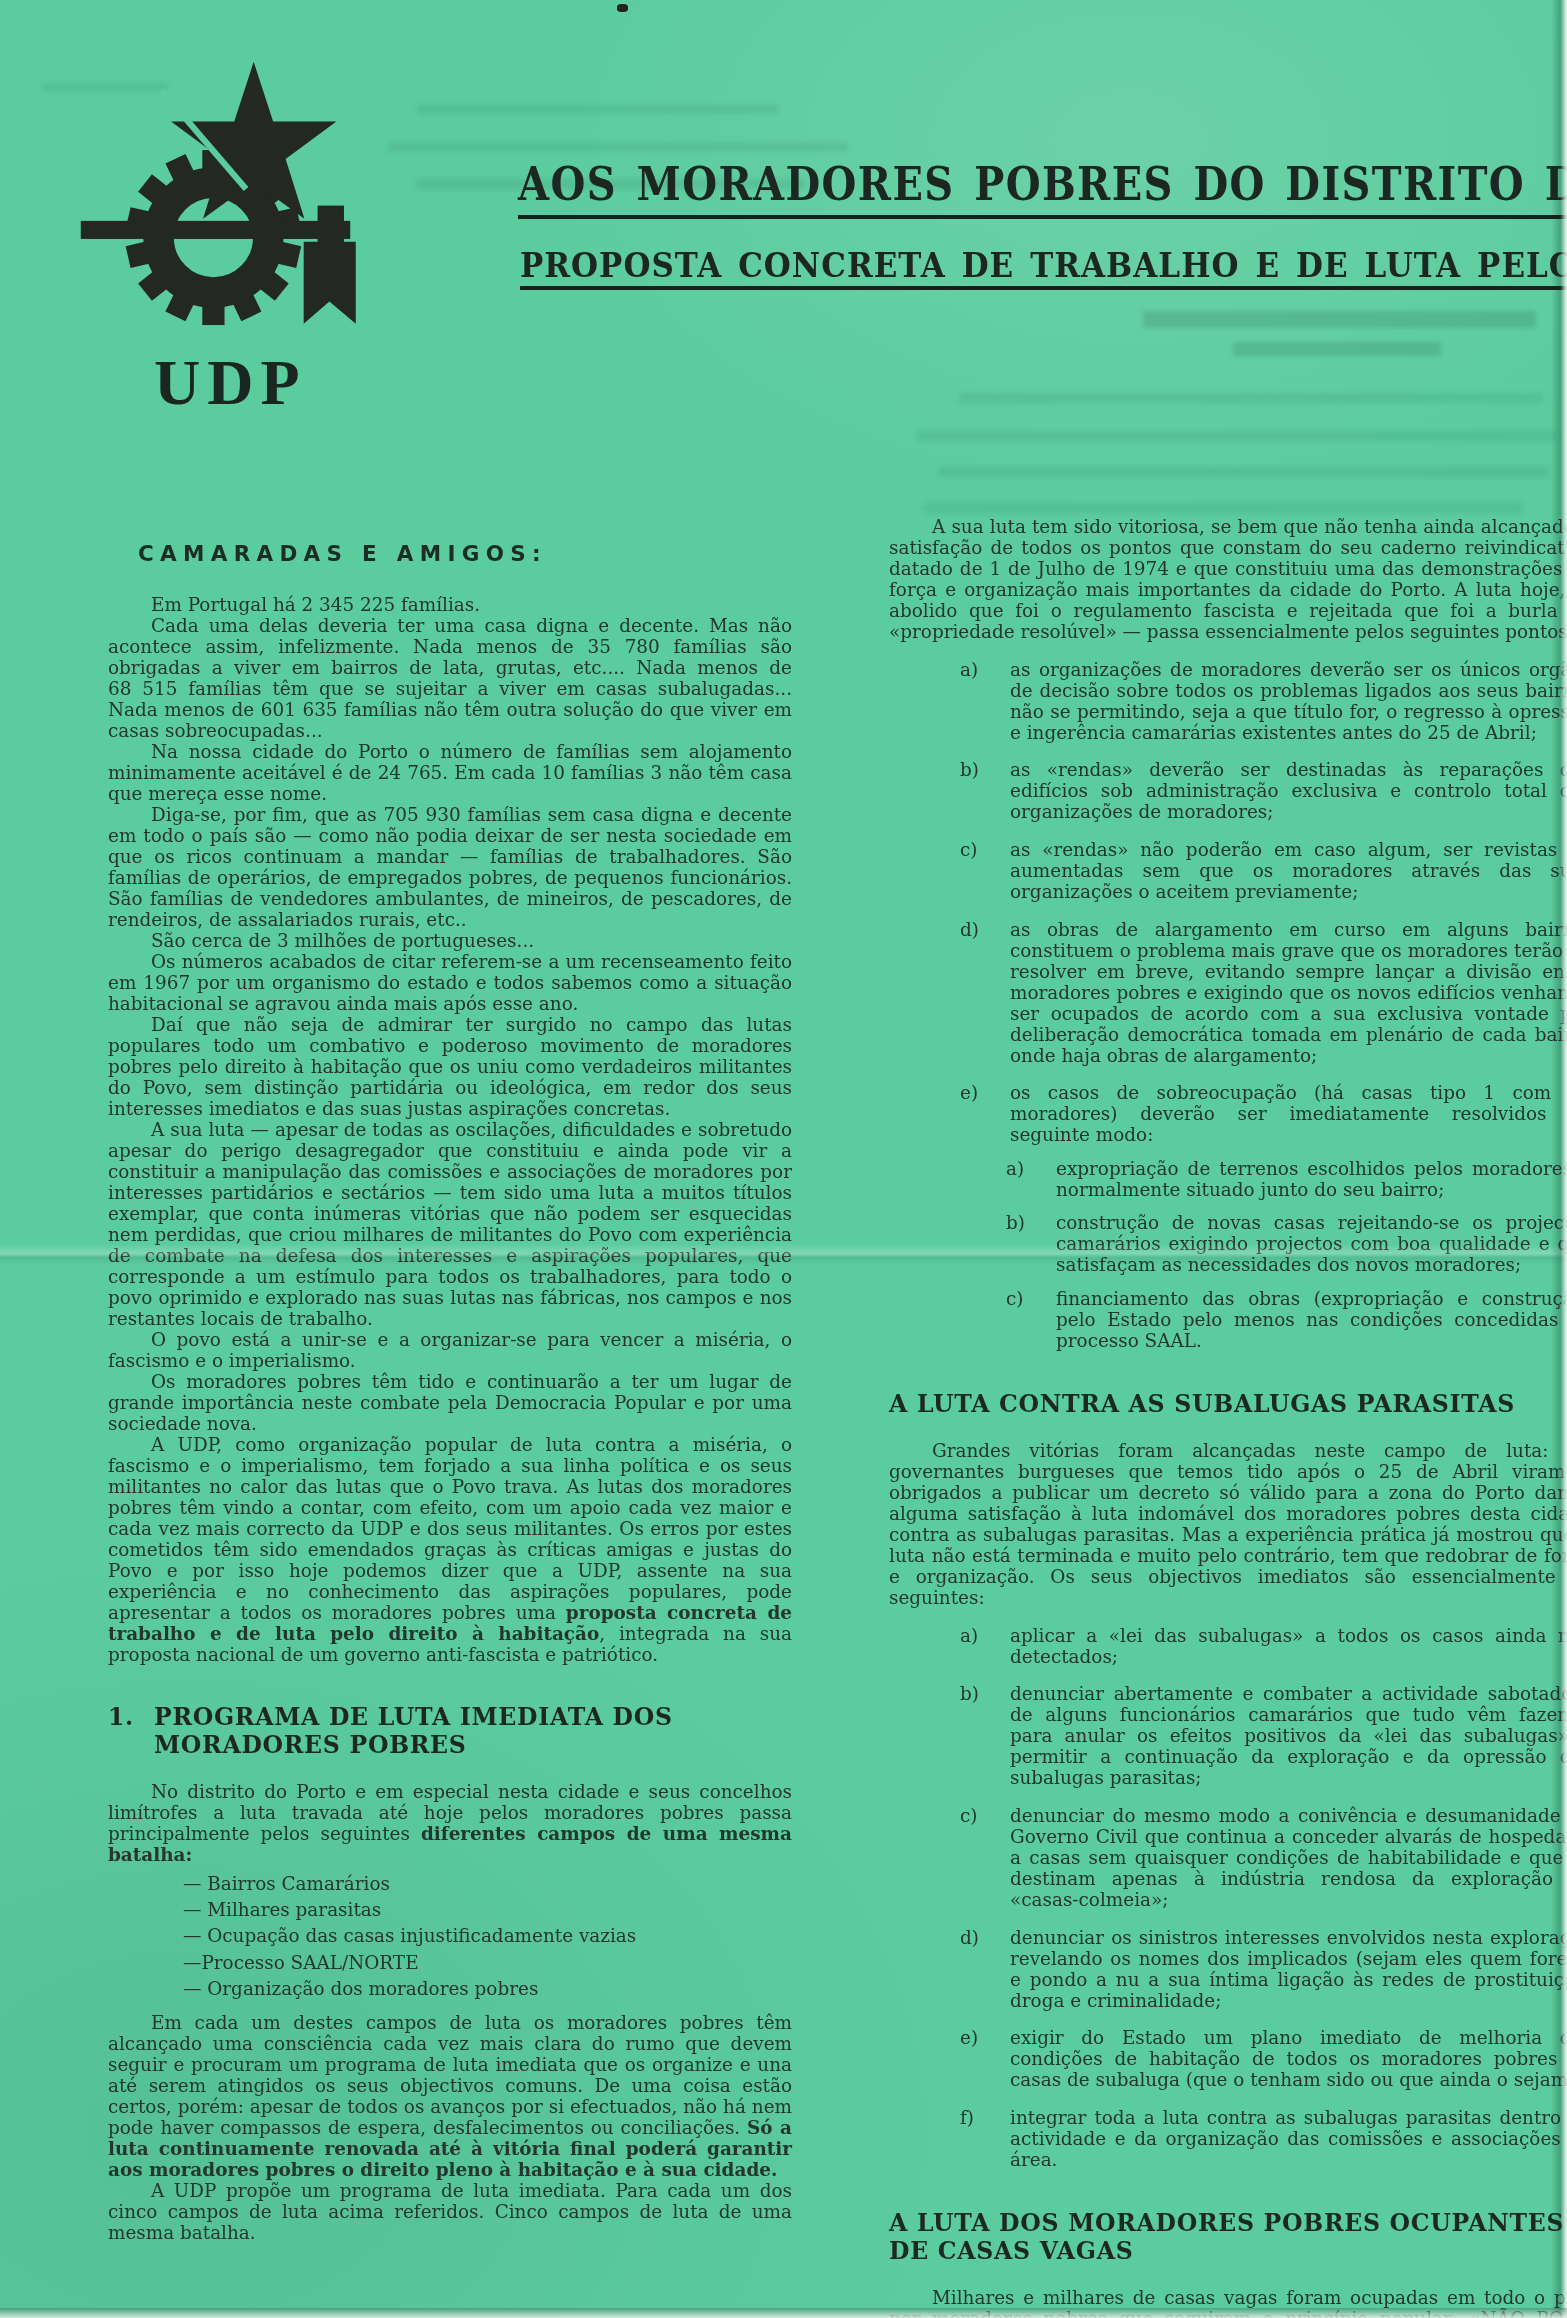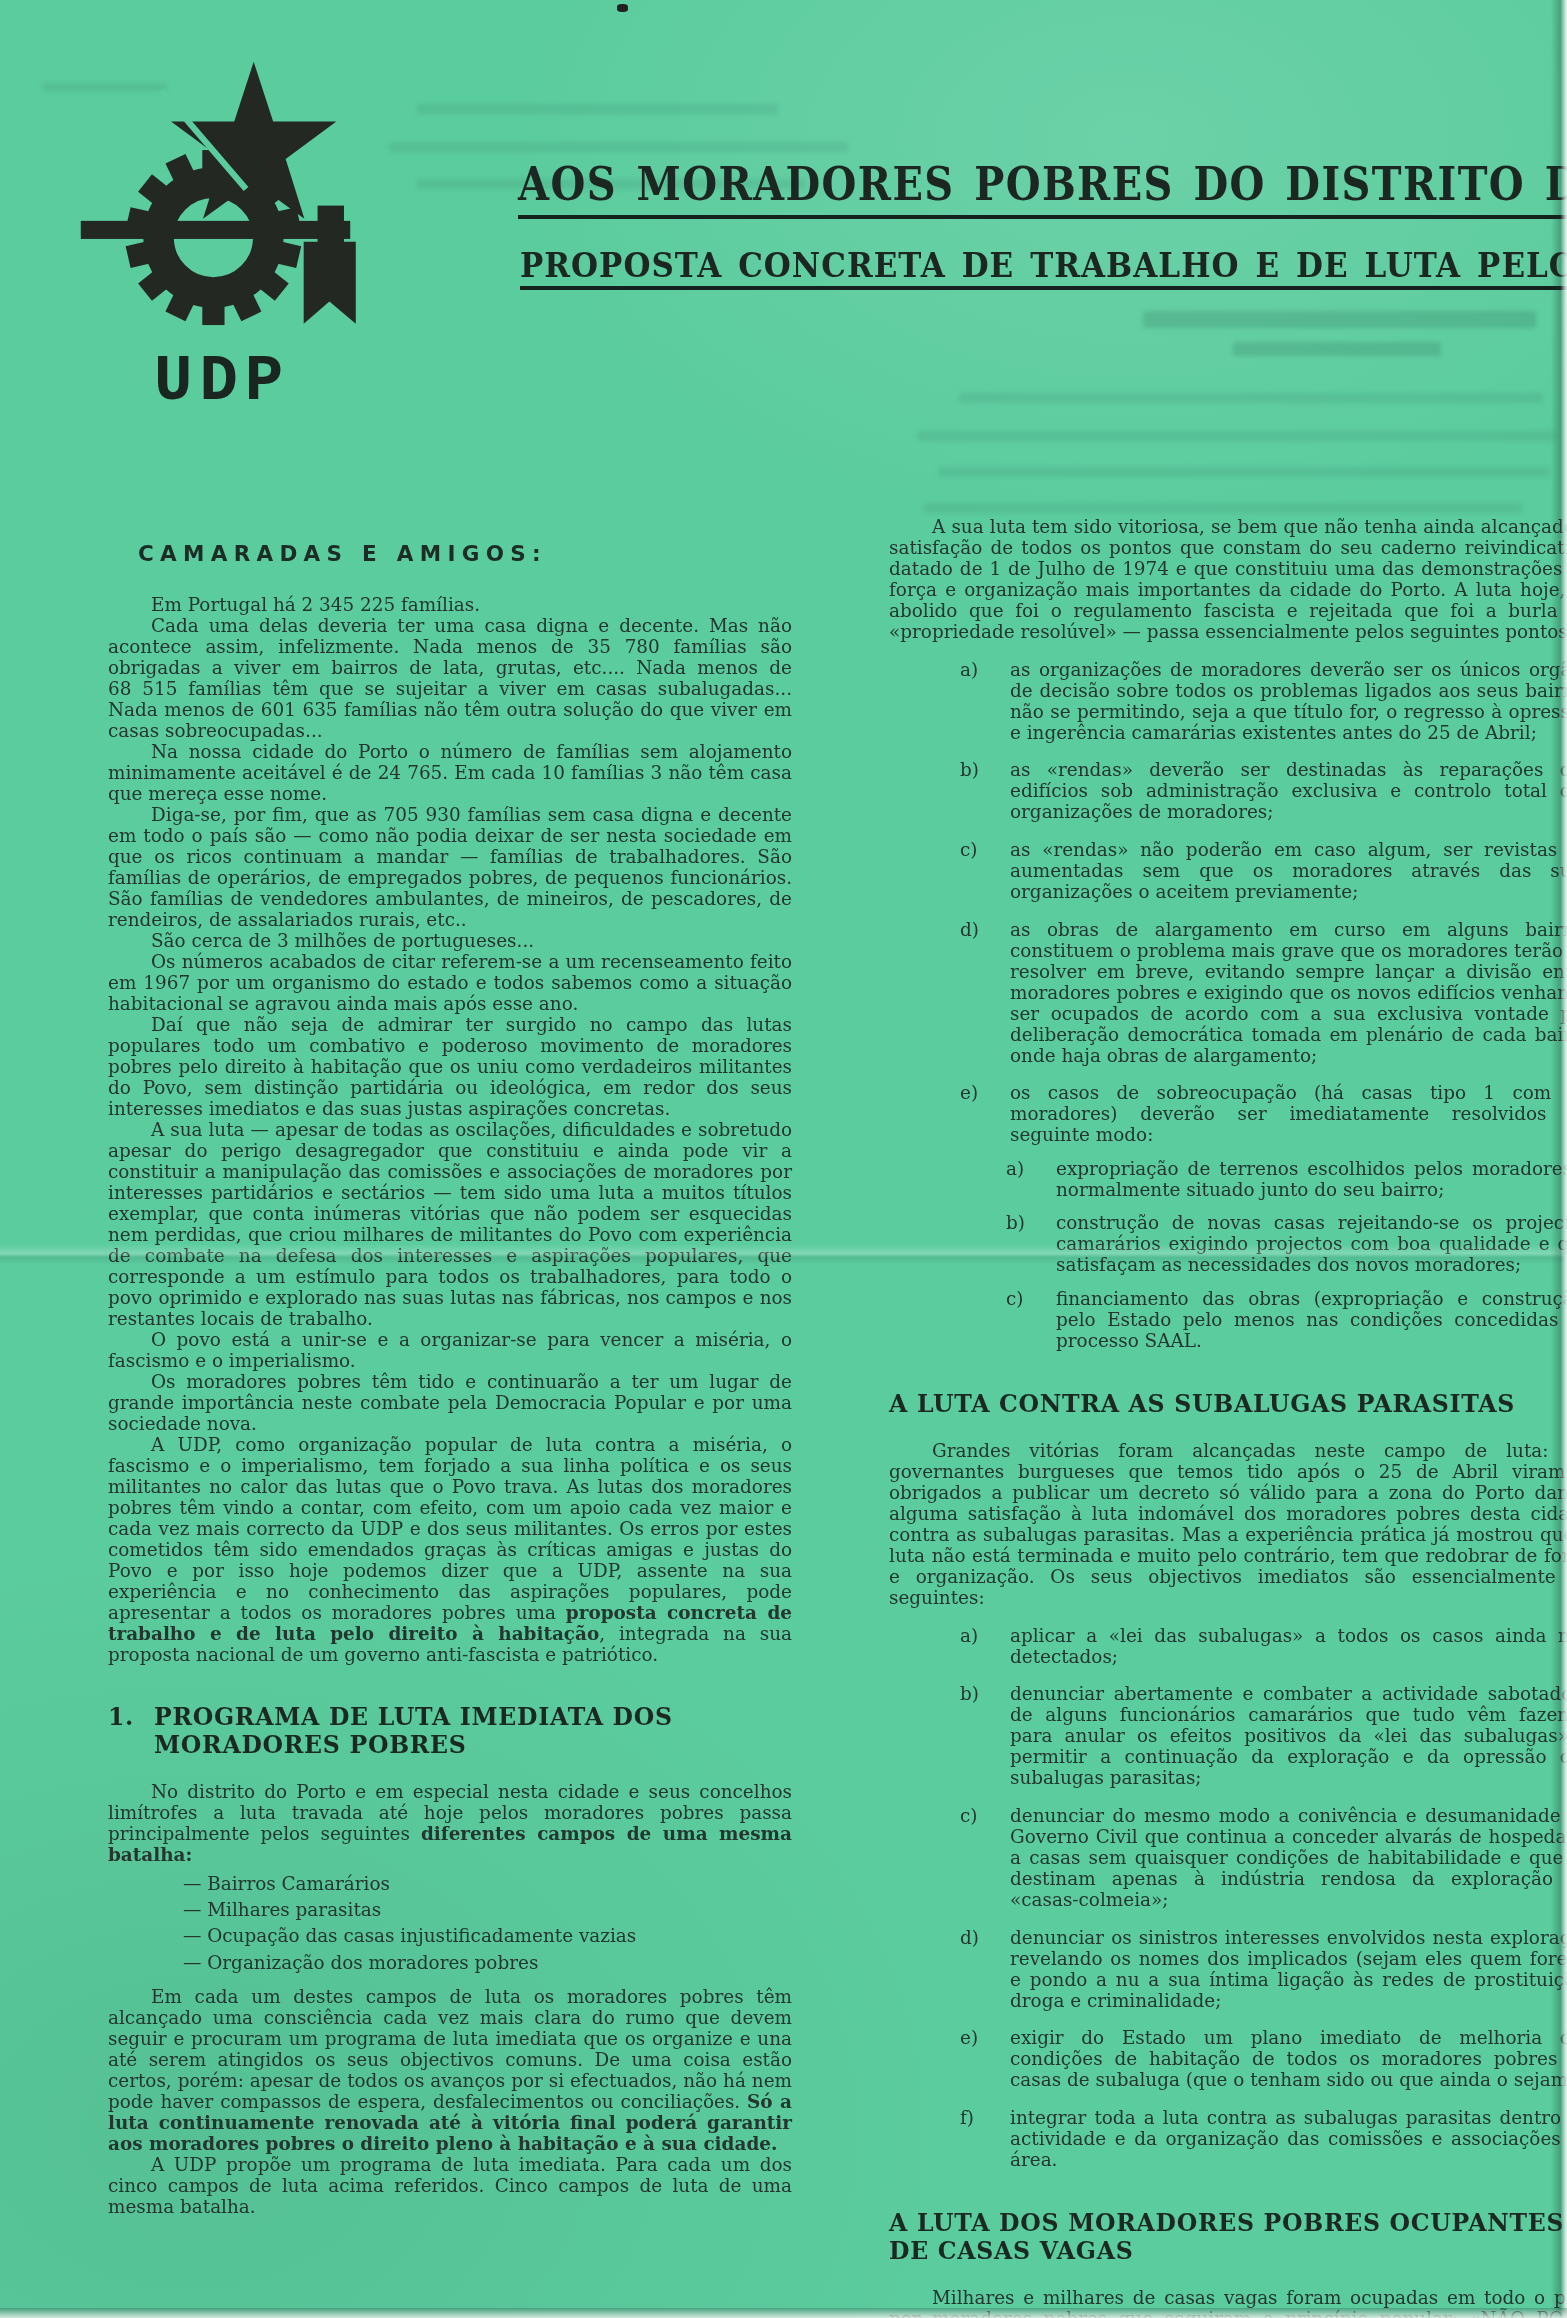--- a/index.html
+++ b/index.html
@@ -16,21 +16,21 @@
       radial-gradient(1042px 660px at 72% 6%, rgba(255,255,255,0.10), transparent 60%),
       radial-gradient(1181px 903px at 12% 92%, rgba(0,40,25,0.07), transparent 65%),
       var(--paper);
     font-family:"DejaVu Serif", serif;
     color:var(--ink);
   }
   
   .emblem{position:absolute;left:78px;top:57px;width:300px;height:300px;}
   .logo-text{
     position:absolute;left:154px;top:346px;
-    font-family:Liberation Mono, monospace;font-weight:bold;
+    font-family:Liberation Serif, serif;font-weight:bold;
     font-size:64px;letter-spacing:7px;color:var(--inkdark);
   }
   .title1{
     position:absolute;left:518px;top:156px;
     font-family:"DejaVu Serif", serif;font-weight:bold;
     font-size:40px;letter-spacing:1.4px;word-spacing:4.2px;
     white-space:nowrap;color:#1c2722;
     transform:scaleY(1.16);transform-origin:left top;
   }
   .rule1{position:absolute;left:518px;top:215px;width:1050px;height:4.2px;background:#15211c;}
@@ -170,20 +170,21 @@
       <p class="body-p"><span>A UDP, como organização popular de luta contra a miséria, o fascismo e o imperialismo, tem forjado a sua linha política e os seus militantes no calor das lutas que o Povo trava. As lutas dos moradores pobres têm vindo a contar, com efeito, com um apoio cada vez maior e cada vez mais correcto da UDP e dos seus militantes. Os erros por estes cometidos têm sido emendados graças às críticas amigas e justas do Povo e por isso hoje podemos dizer que a UDP, assente na sua experiência e no conhecimento das aspirações populares, pode apresentar a todos os moradores pobres uma </span><span class="b">proposta concreta de trabalho e de luta pelo direito à habitação</span><span>, integrada na sua proposta nacional de um governo anti-fascista e patriótico.</span></p>
       <h3 class="num-heading">
         <span class="num">1.</span>
         <span>PROGRAMA DE LUTA IMEDIATA DOS MORADORES POBRES</span>
       </h3>
       <p class="body-p"><span>No distrito do Porto e em especial nesta cidade e seus concelhos limítrofes a luta travada até hoje pelos moradores pobres passa principalmente pelos seguintes </span><span class="b">diferentes campos de uma mesma batalha:</span></p>
       <ul class="dash-list">
         <li>— Bairros Camarários</li>
         <li>— Milhares parasitas</li>
         <li>— Ocupação das casas injustificadamente vazias</li>
+        <li>—Processo SAAL/NORTE</li>
         <li>— Organização dos moradores pobres</li>
       </ul>
       <p class="body-p"><span>Em cada um destes campos de luta os moradores pobres têm alcançado uma consciência cada vez mais clara do rumo que devem seguir e procuram um programa de luta imediata que os organize e una até serem atingidos os seus objectivos comuns. De uma coisa estão certos, porém: apesar de todos os avanços por si efectuados, não há nem pode haver compassos de espera, desfalecimentos ou conciliações. </span><span class="b">Só a luta continuamente renovada até à vitória final poderá garantir aos moradores pobres o direito pleno à habitação e à sua cidade.</span></p>
       <p class="body-p"><span>A UDP propõe um programa de luta imediata. Para cada um dos cinco campos de luta acima referidos. Cinco campos de luta de uma mesma batalha.</span></p>
     </div>
   <div class="col col-right">
       <p class="body-p"><span>A sua luta tem sido vitoriosa, se bem que não tenha ainda alcançado a satisfação de todos os pontos que constam do seu caderno reivindicativo datado de 1 de Julho de 1974 e que constituiu uma das demonstrações de força e organização mais importantes da cidade do Porto. A luta hoje, — abolido que foi o regulamento fascista e rejeitada que foi a burla da «propriedade resolúvel» — passa essencialmente pelos seguintes pontos:</span></p>
       <div class="letter-item">
         <span class="label">a)</span>
         <p class="letter-text"><span>as organizações de moradores deverão ser os únicos orgãos de decisão sobre todos os problemas ligados aos seus bairros não se permitindo, seja a que título for, o regresso à opressão e ingerência camarárias existentes antes do 25 de Abril;</span></p>

